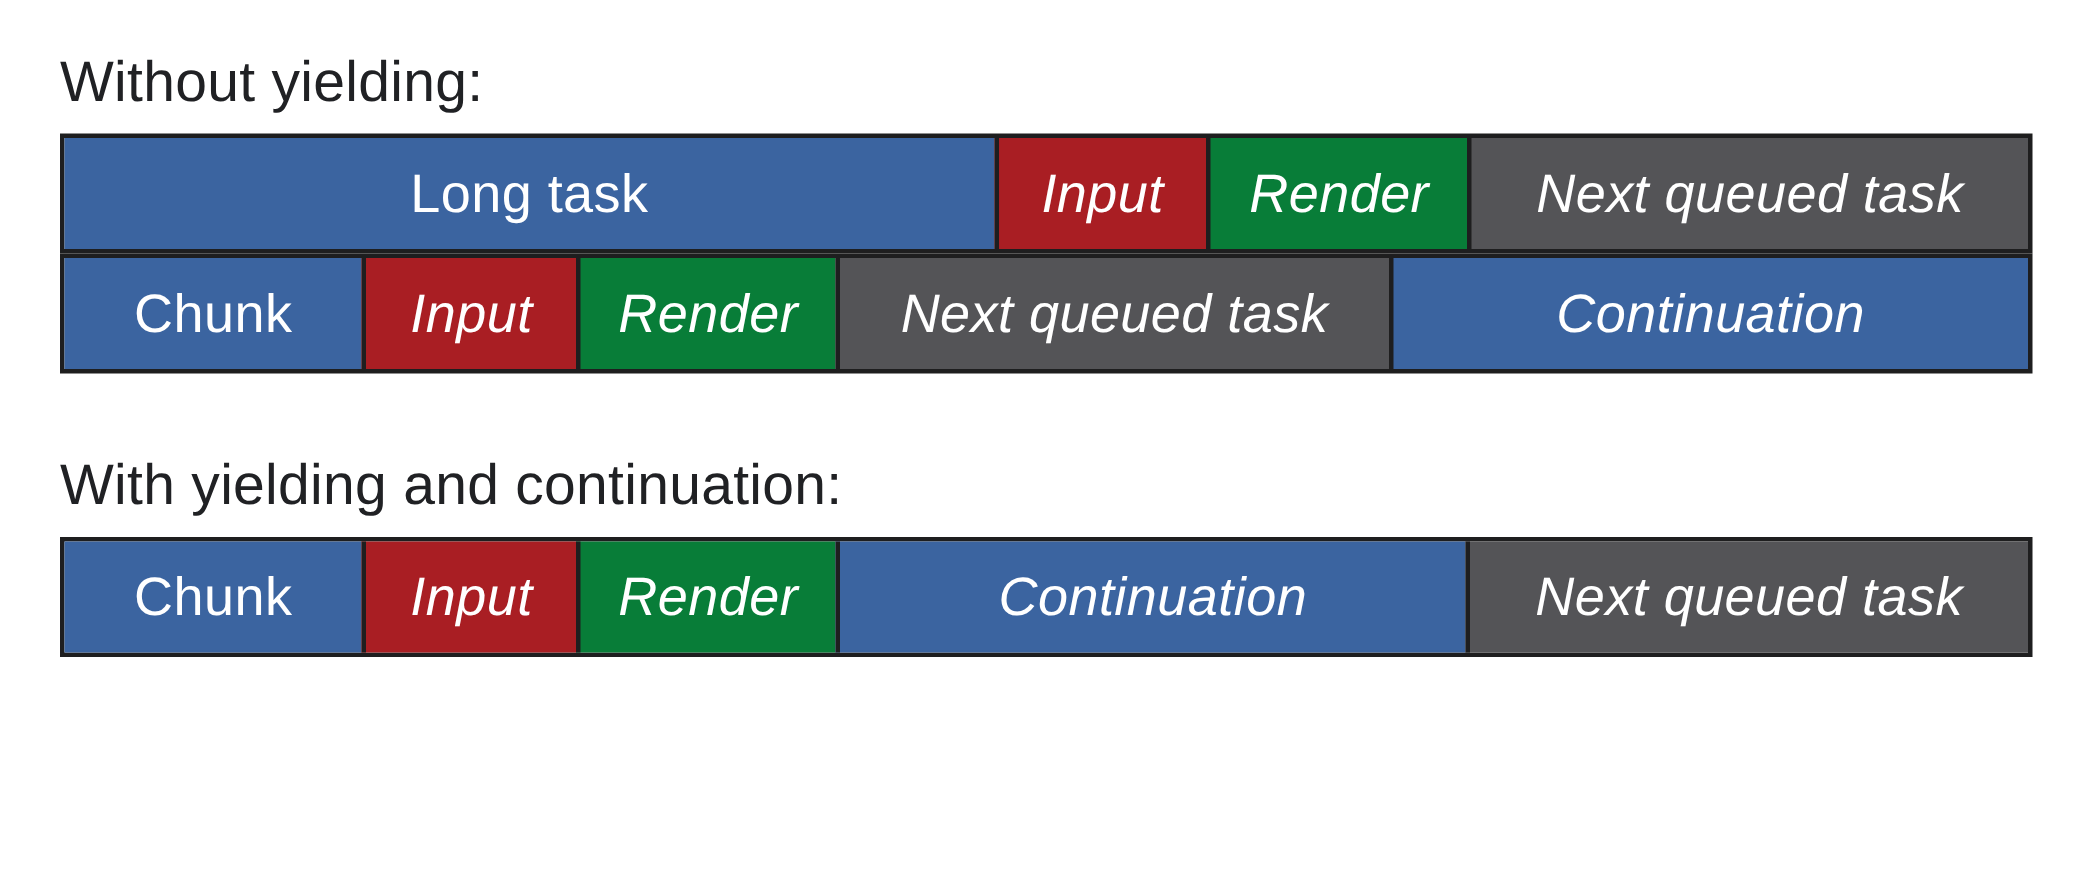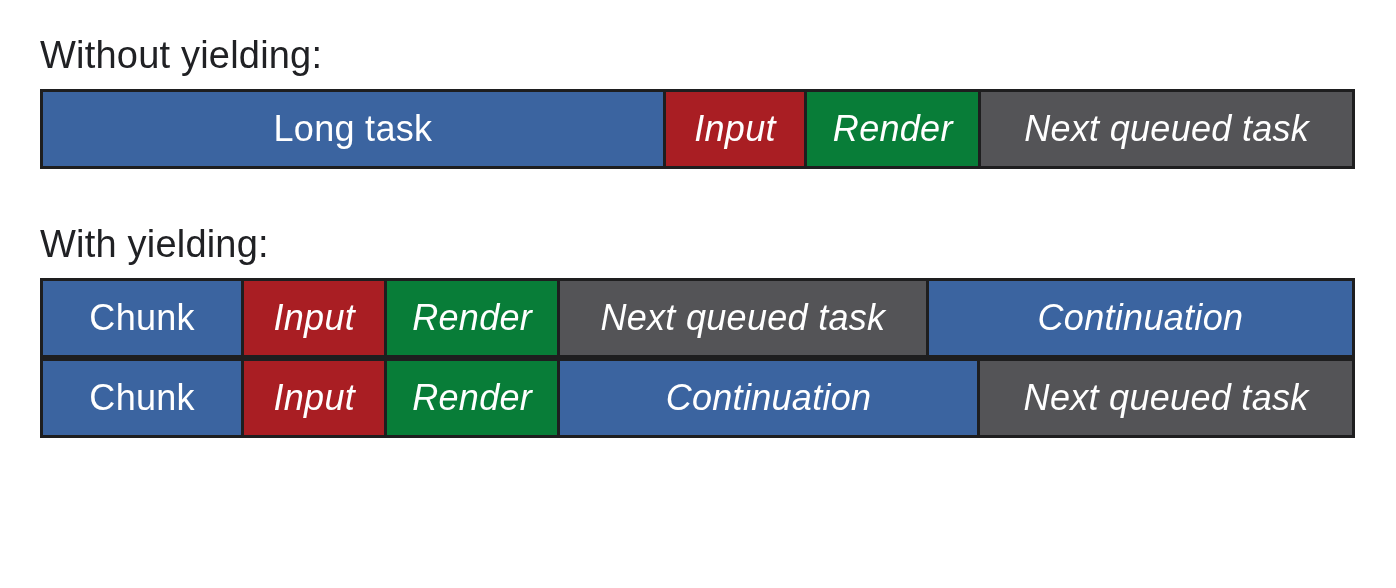--- a/index.html
+++ b/index.html
@@ -51,31 +51,31 @@
     <div class="section-heading">Without yielding:</div>
     <div class="task-bar">
       <div class="segment" style="flex: 627 0 0px; background: rgb(59, 100, 160);">Long task</div>
       <div class="segment" style="flex: 140 0 0px; background: rgb(169, 30, 35);">Input</div>
       <div class="segment" style="flex: 173 0 0px; background: rgb(8, 125, 56);">Render</div>
       <div class="segment" style="flex: 375 0 0px; background: rgb(84, 84, 87);">Next queued task</div>
     </div>
   </div>
 
   <div class="section">
-    <div class="section-heading">With yielding:</div>
     <div class="task-bar">
       <div class="segment" style="flex: 201 0 0px; background: rgb(59, 100, 160);">Chunk</div>
       <div class="segment" style="flex: 142 0 0px; background: rgb(169, 30, 35);">Input</div>
       <div class="segment" style="flex: 172 0 0px; background: rgb(8, 125, 56);">Render</div>
       <div class="segment" style="flex: 371 0 0px; background: rgb(84, 84, 87);">Next queued task</div>
       <div class="segment" style="flex: 429 0 0px; background: rgb(59, 100, 160);">Continuation</div>
     </div>
   </div>
 
   <div class="section">
+    <div class="section-heading">With yielding and continuation:</div>
     <div class="task-bar">
       <div class="segment" style="flex: 201 0 0px; background: rgb(59, 100, 160);">Chunk</div>
       <div class="segment" style="flex: 142 0 0px; background: rgb(169, 30, 35);">Input</div>
       <div class="segment" style="flex: 172 0 0px; background: rgb(8, 125, 56);">Render</div>
       <div class="segment" style="flex: 423 0 0px; background: rgb(59, 100, 160);">Continuation</div>
       <div class="segment" style="flex: 377 0 0px; background: rgb(84, 84, 87);">Next queued task</div>
     </div>
   </div>
 
 </div>

